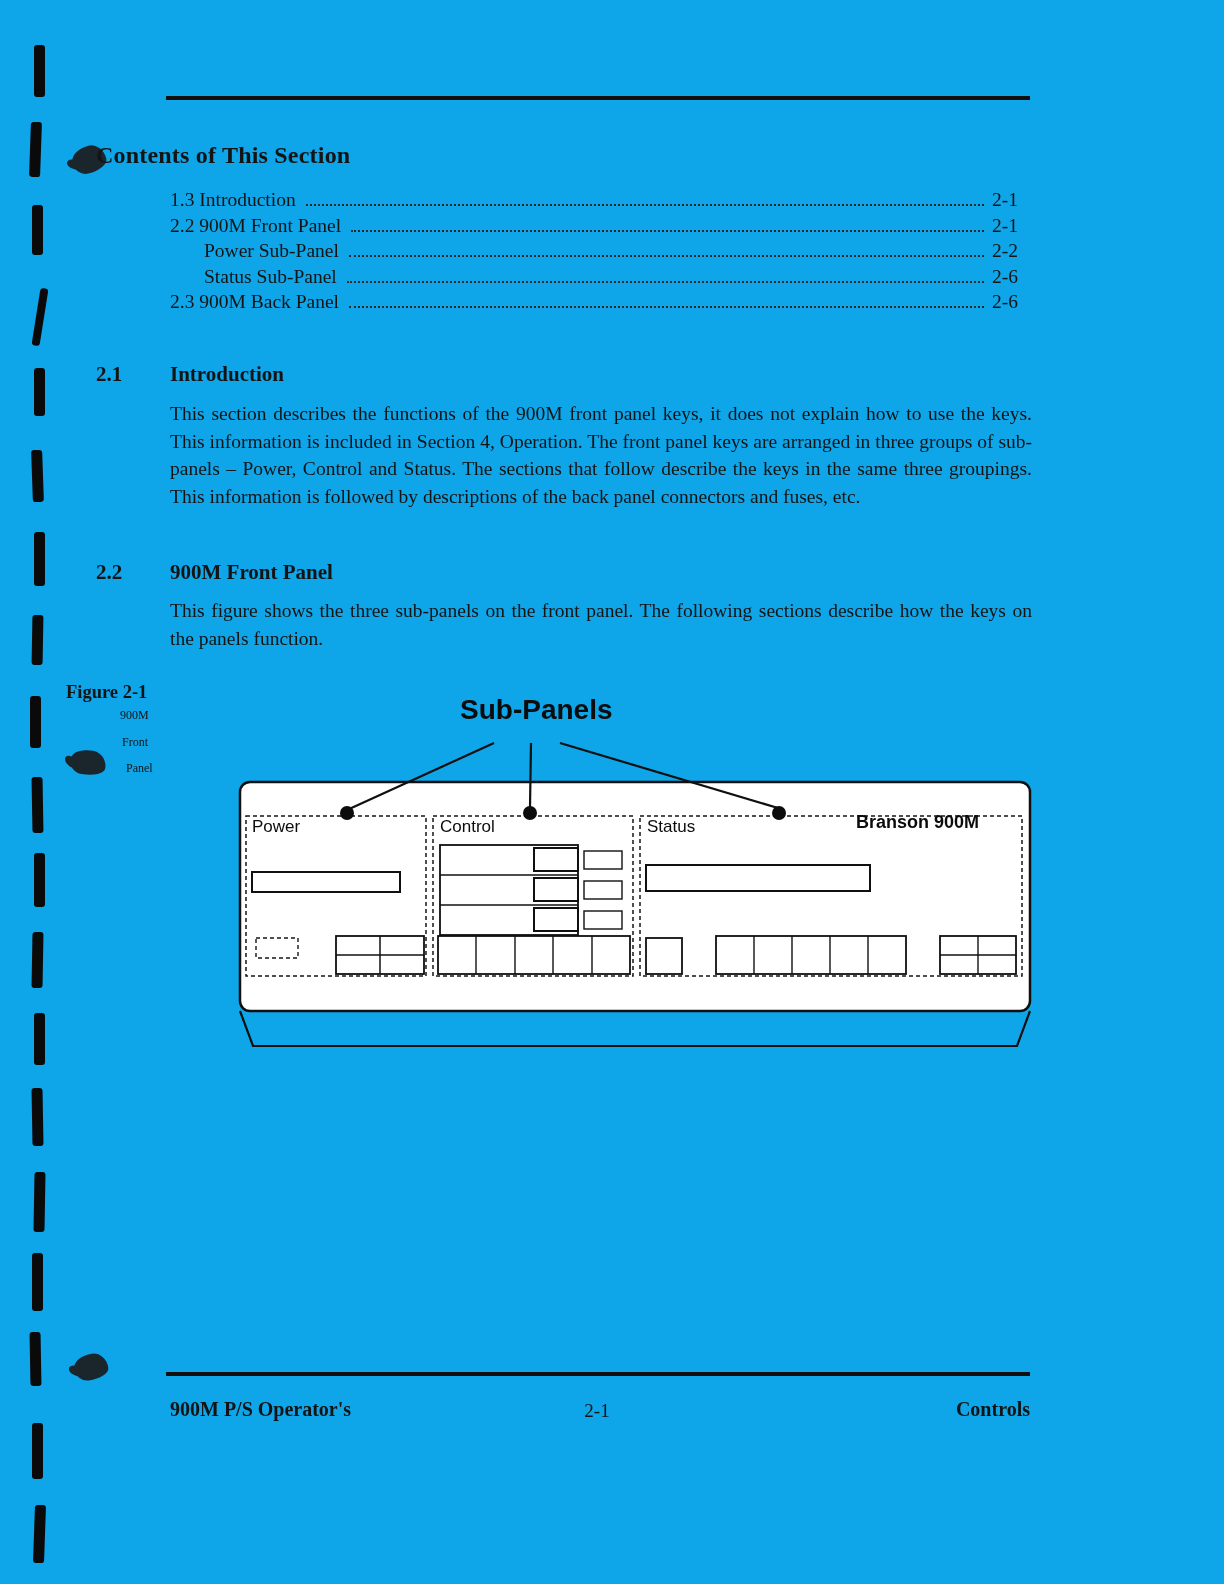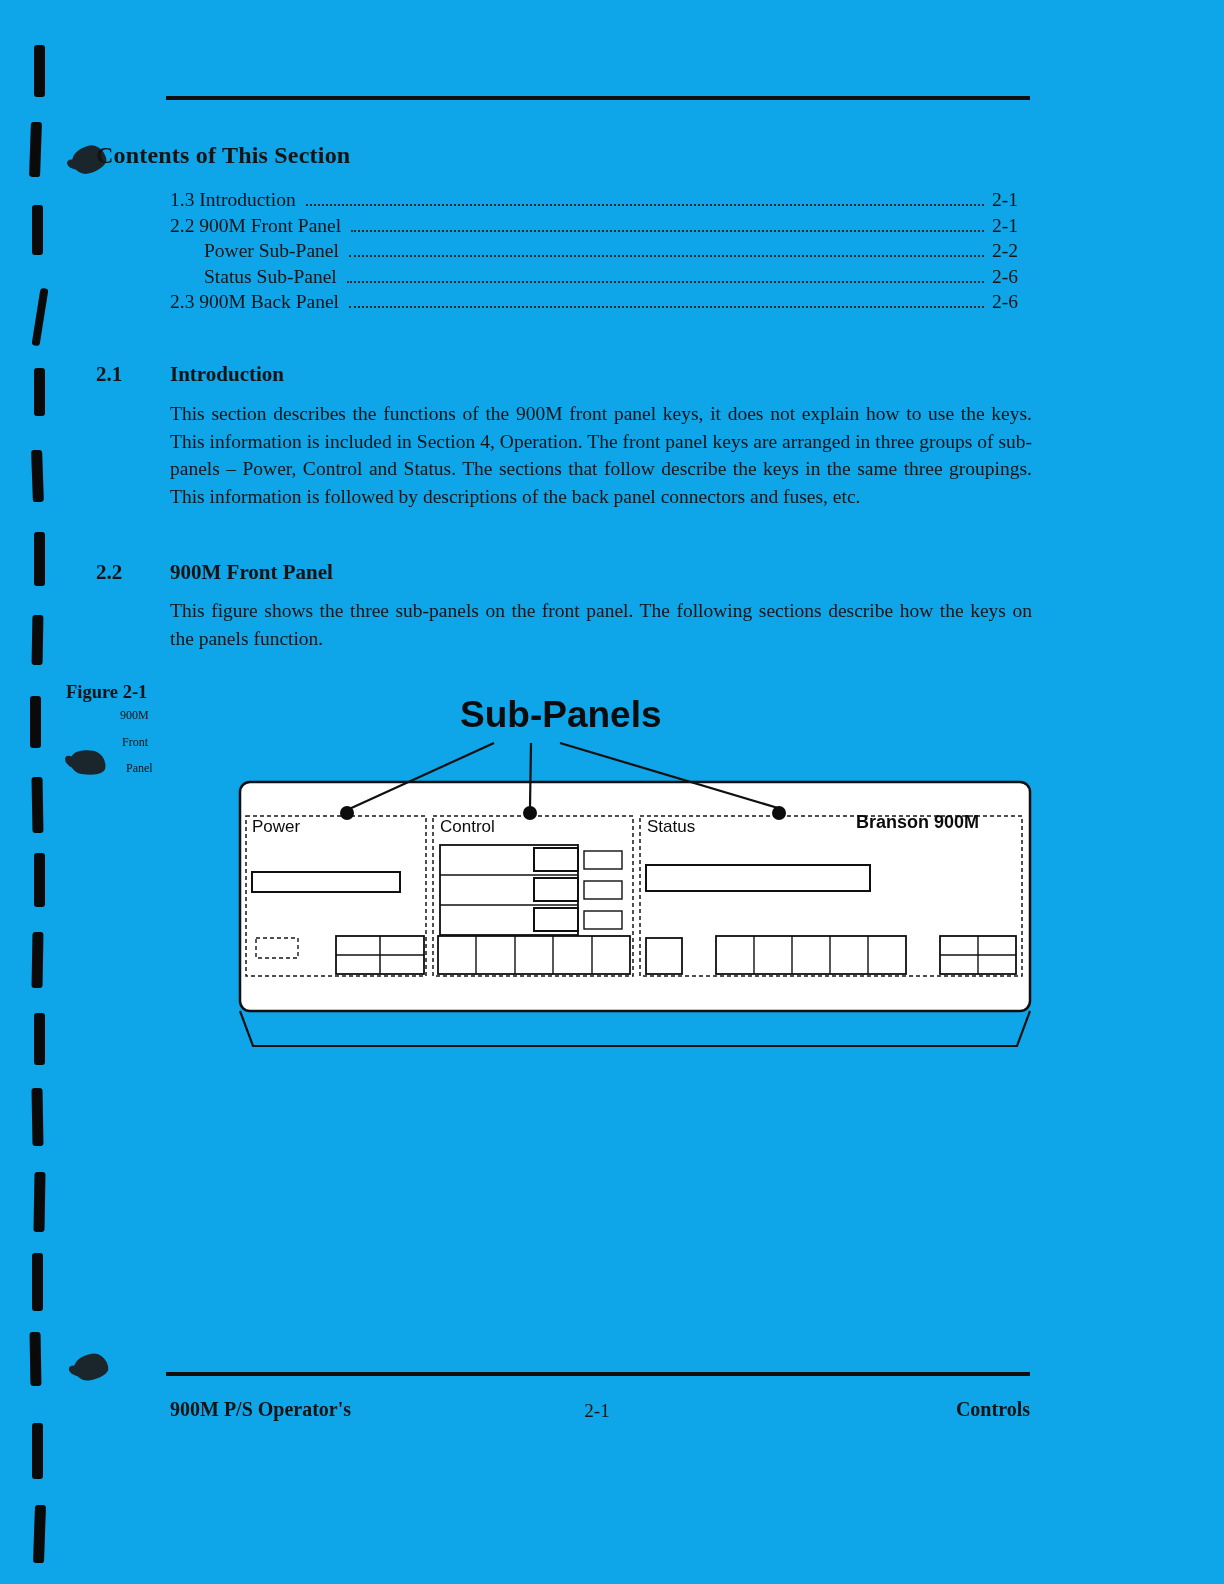--- a/index.html
+++ b/index.html
@@ -40,21 +40,21 @@
   }
 
   
   .fig-label { position:absolute; left:66px; top:682px; font-size:18.5px; font-weight:bold; }
   .fig-cap { position:absolute; font-size:12px; }
 
   
   .fig-title {
     position:absolute; left:460px; top:694px;
     font-family:"Liberation Sans", sans-serif;
-    font-weight:bold; font-size:37px; color:#0c0c0c;
+    font-weight:bold; font-size:28px; color:#0c0c0c;
   }
   .panel-label {
     position:absolute; font-family:"Liberation Sans", sans-serif;
     font-weight:normal; font-size:17px; color:#0c0c0c;
   }
   .brand-label {
     position:absolute; left:856px; top:812px;
     font-family:"Liberation Sans", sans-serif;
     font-weight:bold; font-size:18px; color:#0c0c0c;
   }

